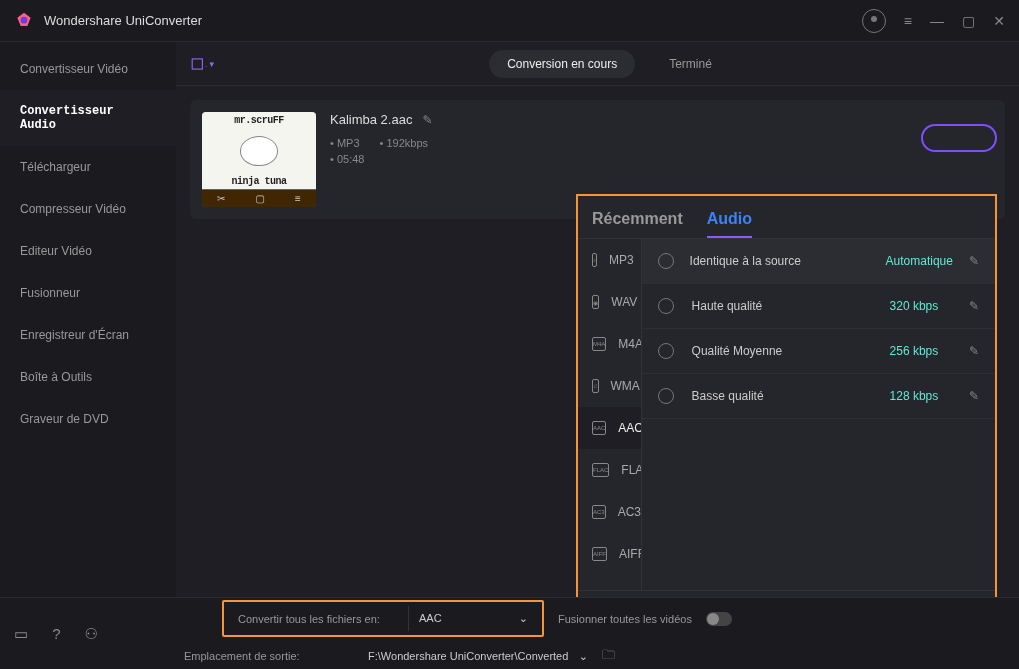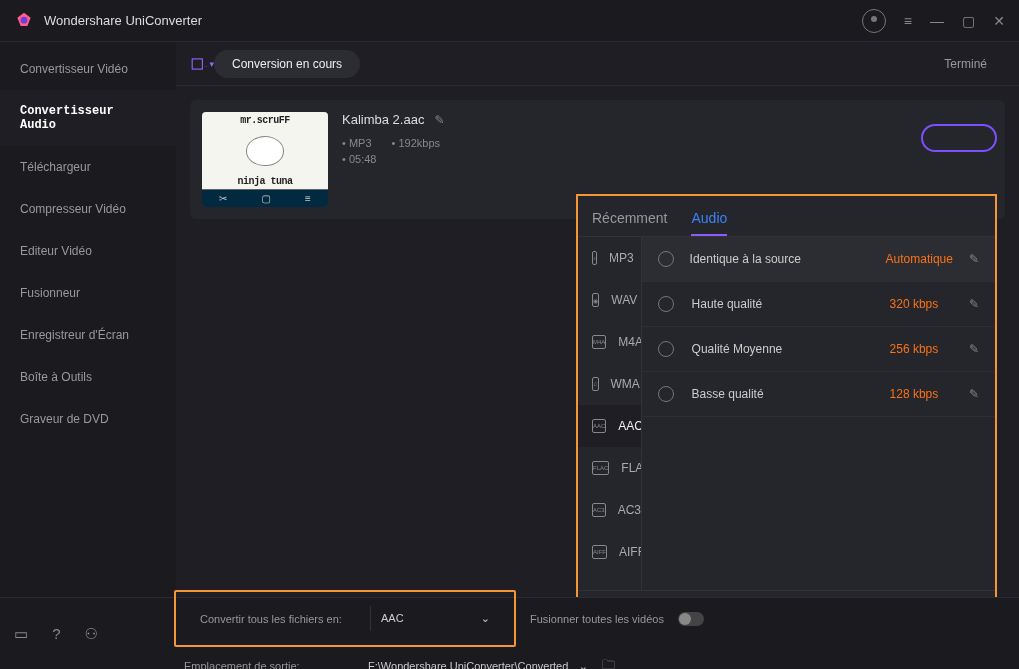--- a/index.html
+++ b/index.html
@@ -14,71 +14,71 @@
 .win-ctrl { color: #888; font-size: 14px; cursor: pointer; }
 
 .body-row { display: flex; height: 555px; }
 .sidebar { width: 176px; background: #1a1a1f; padding-top: 6px; }
 .side-item { padding: 14px 20px; color: #999; font-size: 12px; cursor: pointer; }
 .side-item.active { color: #fff; font-weight: 600; background: #1e1e24; font-family: Liberation Mono, monospace; }
 
 .main { flex: 1; background: #1e1e24; position: relative; }
 .main-top { height: 44px; display: flex; align-items: center; padding: 0 14px; border-bottom: 1px solid #2a2a30; }
 .add-btn { width: 24px; height: 24px; color: #9468ff; font-size: 16px; display: flex; align-items: center; }
-.tabs-center { flex: 1; display: flex; justify-content: space-between; gap: 16px; }
+.tabs-center { flex: 1; display: flex; justify-content: center; gap: 16px; }
 .tab-pill { padding: 7px 18px; font-size: 12px; border-radius: 14px; cursor: pointer; color: #999; }
 .tab-pill.active { background: #2c2c33; color: #eee; }
 
 .file-card { margin: 14px; padding: 12px; background: #25252c; border-radius: 6px; display: flex; gap: 14px; align-items: flex-start; }
-.thumb { width: 126px; height: 95px; background: #0369a1; border-radius: 4px; position: relative; overflow: hidden; }
+.thumb { width: 114px; height: 95px; background: #a16207; border-radius: 4px; position: relative; overflow: hidden; }
 .thumb-art { width: 100%; height: 78px; background: #f5f5f0; display: flex; flex-direction: column; align-items: center; justify-content: space-between; padding: 3px 0; }
 .thumb-text { font-family: 'Courier New', monospace; font-size: 10px; color: #222; font-weight: bold; letter-spacing: -0.5px; }
 .thumb-bunny { width: 38px; height: 30px; background: #fff; border: 1px solid #888; border-radius: 50% 50% 48% 48%; }
 .thumb-tools { position: absolute; bottom: 0; left: 0; right: 0; height: 18px; background: rgba(0,0,0,0.6); display: flex; align-items: center; justify-content: space-around; }
 .tool-ic { color: #ccc; font-size: 10px; }
 .file-info { flex: 1; text-align: center; }
 .file-name-row { display: flex; align-items: center; gap: 10px; margin-bottom: 10px; }
 .file-name { color: #ddd; font-size: 13px; }
 .edit-ic { color: #888; font-size: 12px; }
 .meta-row { display: flex; gap: 20px; margin-bottom: 4px; }
 .meta { color: #888; font-size: 11px; }
 .meta::before { content: '• '; }
 .convert-pill { position: absolute; right: 22px; top: 82px; width: 76px; height: 28px; border: 2px solid #7d4fff; border-radius: 18px; }
 
 
 .popup { position: absolute; left: 400px; top: 152px; right: 22px; height: 440px; border: 2px solid #f59538; background: #25252c; display: flex; flex-direction: column; }
 .popup-tabs { display: flex; gap: 24px; padding: 8px 14px 0; border-bottom: 1px solid #333; }
-.ptab { font-size: 14px; color: #999; padding: 6px 0 8px; cursor: pointer; }
+.ptab { font-size: 16px; color: #999; padding: 6px 0 8px; cursor: pointer; font-weight: bold; }
 .ptab.active { color: #3b82f6; border-bottom: 2px solid #8a5cff; }
 .popup-body { flex: 1; display: flex; overflow: hidden; }
 .format-col { width: 148px; border-right: 1px solid #333; overflow-y: auto; }
 .format-col::-webkit-scrollbar { width: 4px; }
 .format-col::-webkit-scrollbar-thumb { background: #444; }
 .fmt-item { display: flex; align-items: center; gap: 12px; padding: 14px 14px; font-size: 12px; color: #aaa; cursor: pointer; }
 .fmt-item.active { background: #1e1e24; color: #eee; }
 .fmt-ic { width: 18px; height: 14px; border: 1px solid #888; border-radius: 2px; font-size: 6px; display: flex; align-items: center; justify-content: center; color: #888; }
 .quality-col { flex: 1; }
 .q-row { display: flex; align-items: center; padding: 14px 16px; gap: 18px; border-bottom: 1px solid #2e2e35; cursor: pointer; }
 .q-row.sel { background: #2c2c33; gap: 16px; }
 .q-radio { width: 16px; height: 16px; border: 1.5px solid #777; border-radius: 50%; flex-shrink: 0; }
 .q-label { font-size: 12px; color: #ccc; width: 180px; }
-.q-rate { font-size: 12px; color: #f97316; flex: 1; }
+.q-rate { font-size: 12px; color: #5eead4; flex: 1; }
 .q-edit { color: #888; font-size: 12px; }
 .popup-footer { height: 42px; display: flex; align-items: center; padding: 0 14px; gap: 10px; border-top: 1px solid #333; }
 .search-ic { color: #888; font-size: 13px; }
 .search-input { flex: 1; background: transparent; border: none; color: #999; font-size: 12px; outline: none; }
 .create-btn { background: #8a5cff; color: #fff; font-size: 12px; padding: 6px 22px; border: none; border-radius: 14px; cursor: pointer; }
 
 
 .bottom { height: 72px; display: flex; align-items: center; padding: 0 14px; background: #1a1a1f; border-top: 1px solid #2a2a30; position: absolute; bottom: 0; left: 0; right: 0; }
 .bl-icons { display: flex; gap: 24px; width: 160px; align-items: center; }
 .bl-ic { color: #888; font-size: 15px; }
 .bottom-mid { display: flex; flex-direction: column; gap: 8px; flex: 1; }
 .convert-row { display: flex; align-items: center; gap: 14px; }
-.convert-all-box { display: flex; align-items: center; border: 2px solid #f59538; padding: 14px; border-radius: 2px; }
+.convert-all-box { display: flex; align-items: center; border: 2px solid #f59538; padding: 4px; border-radius: 2px; margin-left: 48px; }
 .cab-label { font-size: 11px; color: #999; padding: 6px 10px; width: 180px; }
 .cab-select { font-size: 11px; color: #ccc; padding: 6px 10px; width: 130px; display: flex; justify-content: space-between; border-left: 1px solid #333; }
 .merge-label { font-size: 11px; color: #999; }
 .toggle { width: 26px; height: 14px; background: #444; border-radius: 8px; position: relative; }
 .toggle::after { content: ''; position: absolute; left: 1px; top: 1px; width: 12px; height: 12px; background: #888; border-radius: 50%; }
 .output-row { display: flex; align-items: center; gap: 14px; }
 .out-label { font-size: 11px; color: #999; width: 180px; padding-left: 10px; }
 .out-val { font-size: 11px; color: #ccc; flex: 1; max-width: 220px; display: flex; justify-content: space-between; }
 .folder-ic { color: #888; font-size: 13px; }
 .convert-all-btn { position: absolute; right: 14px; bottom: 18px; background: #8a5cff; color: #fff; font-size: 12px; font-weight: 500; padding: 10px 18px; border: none; border-radius: 18px; cursor: pointer; }

